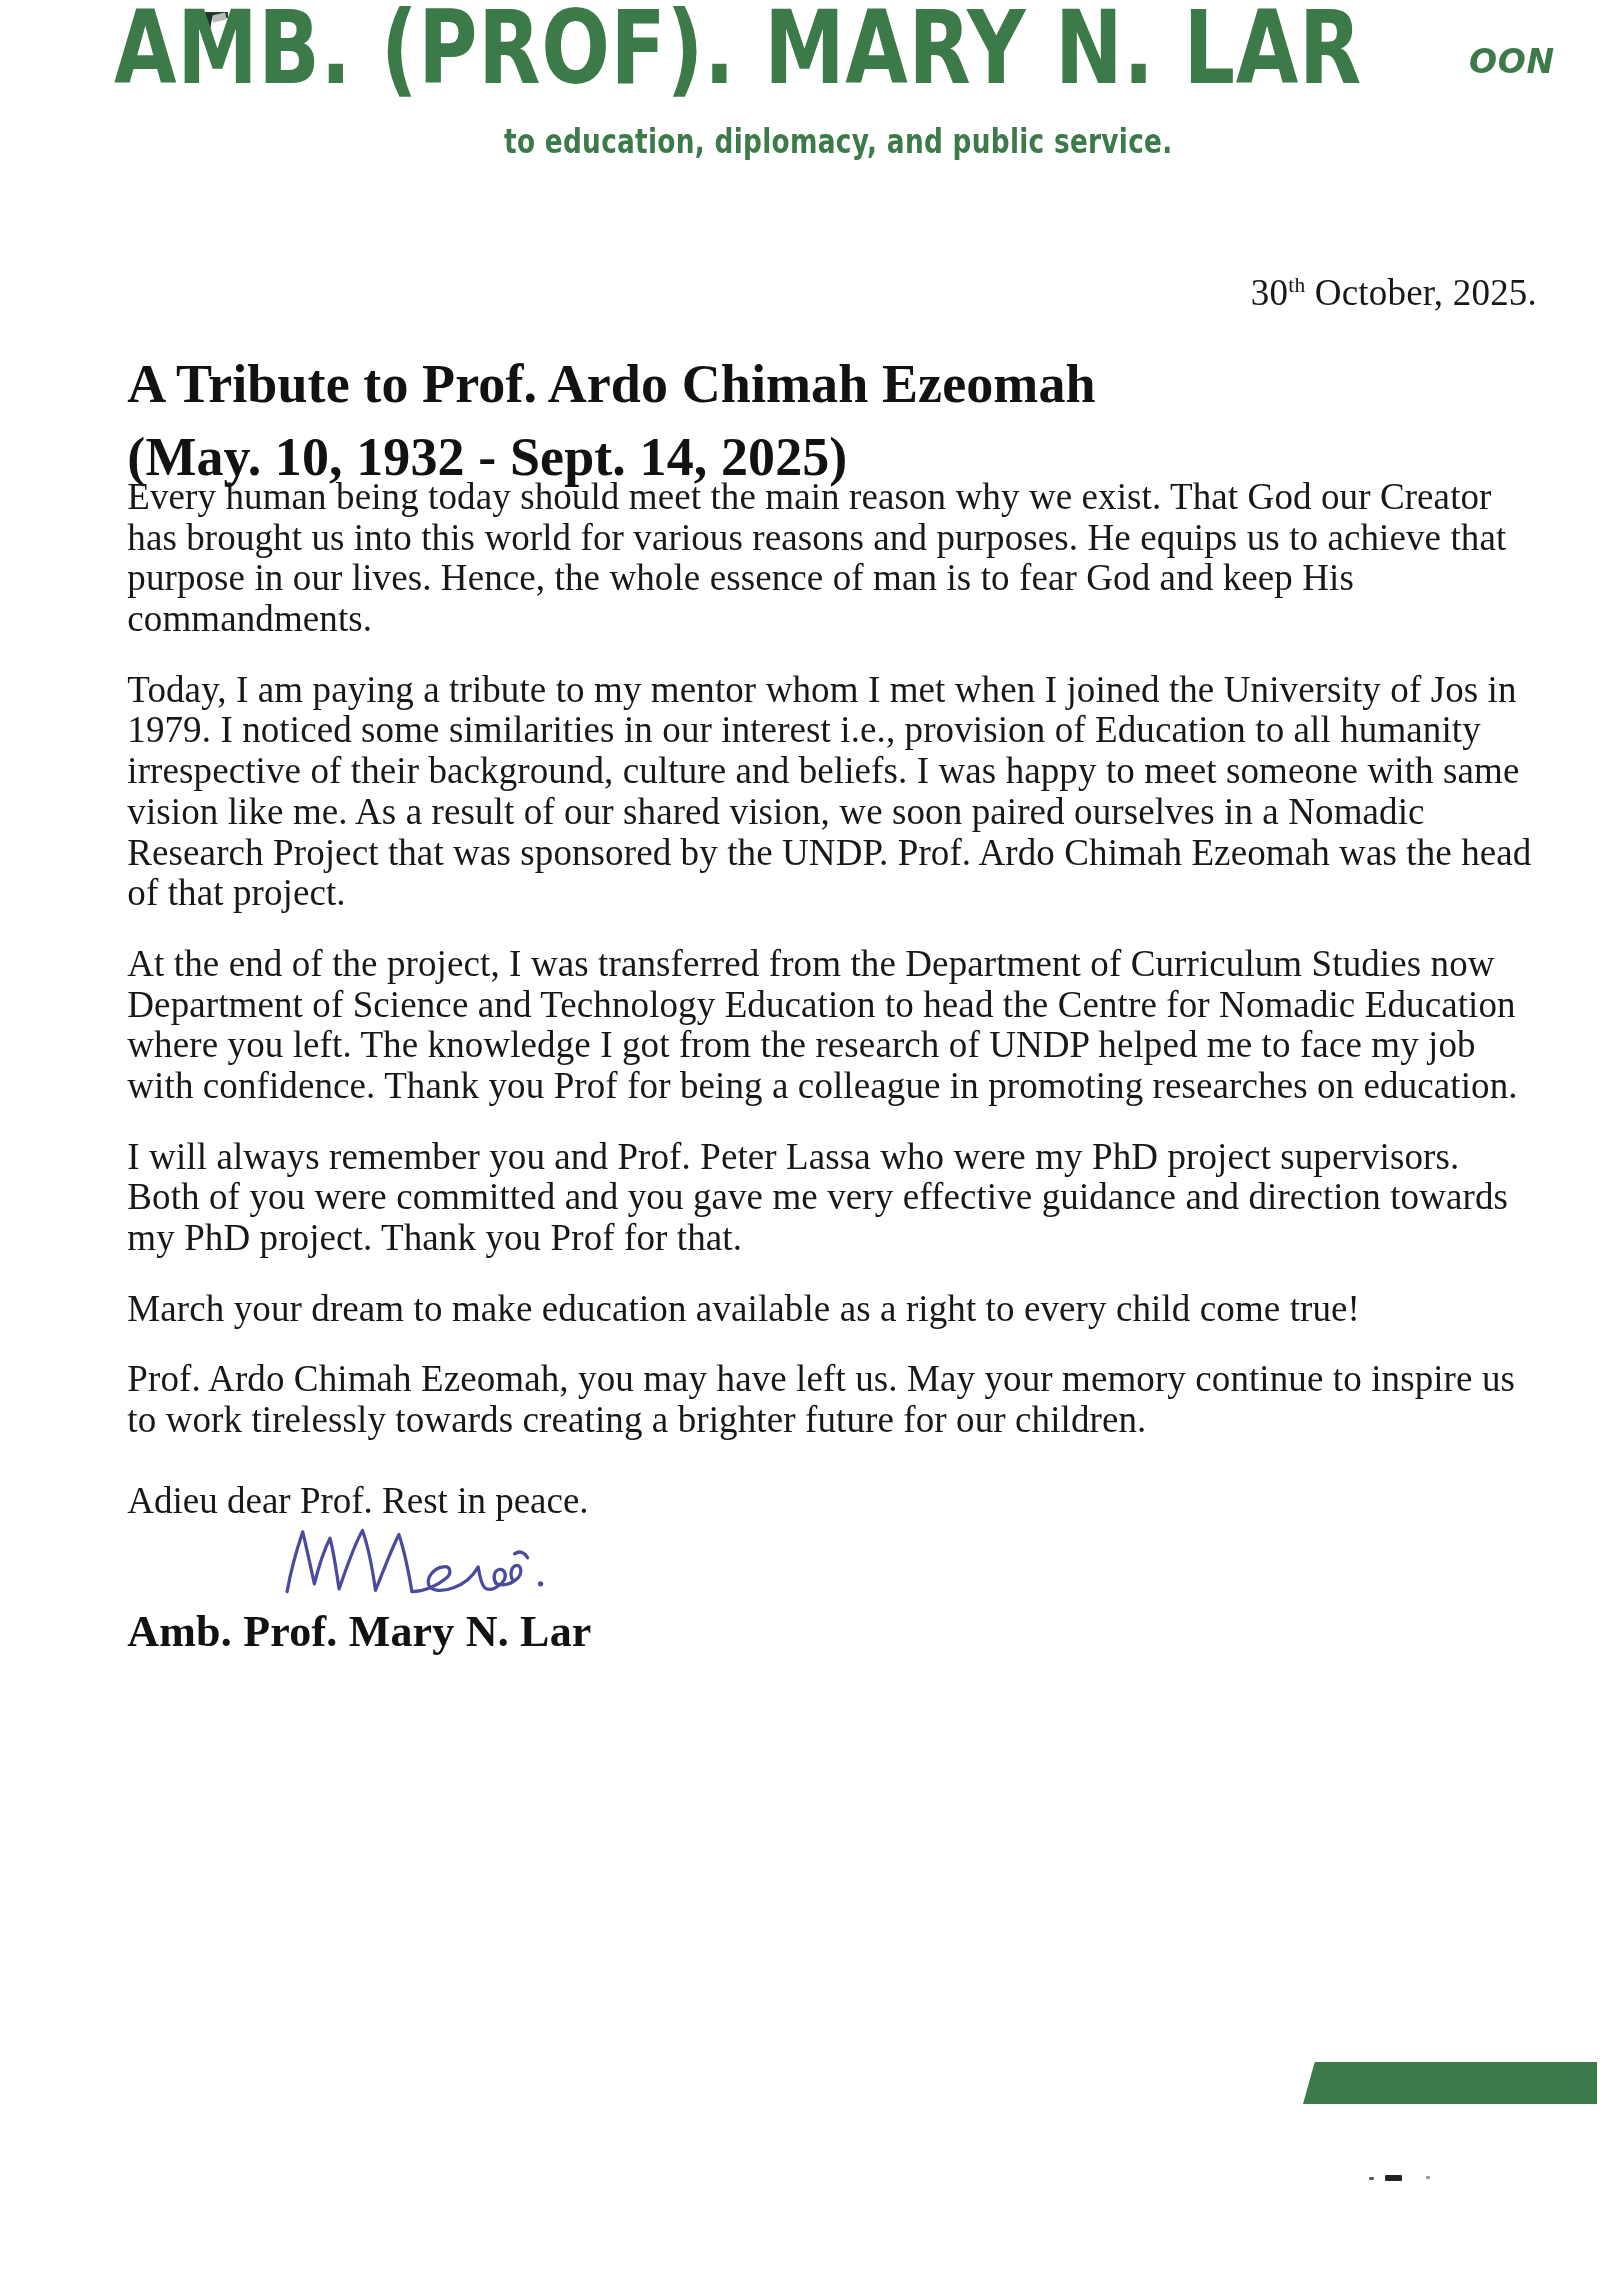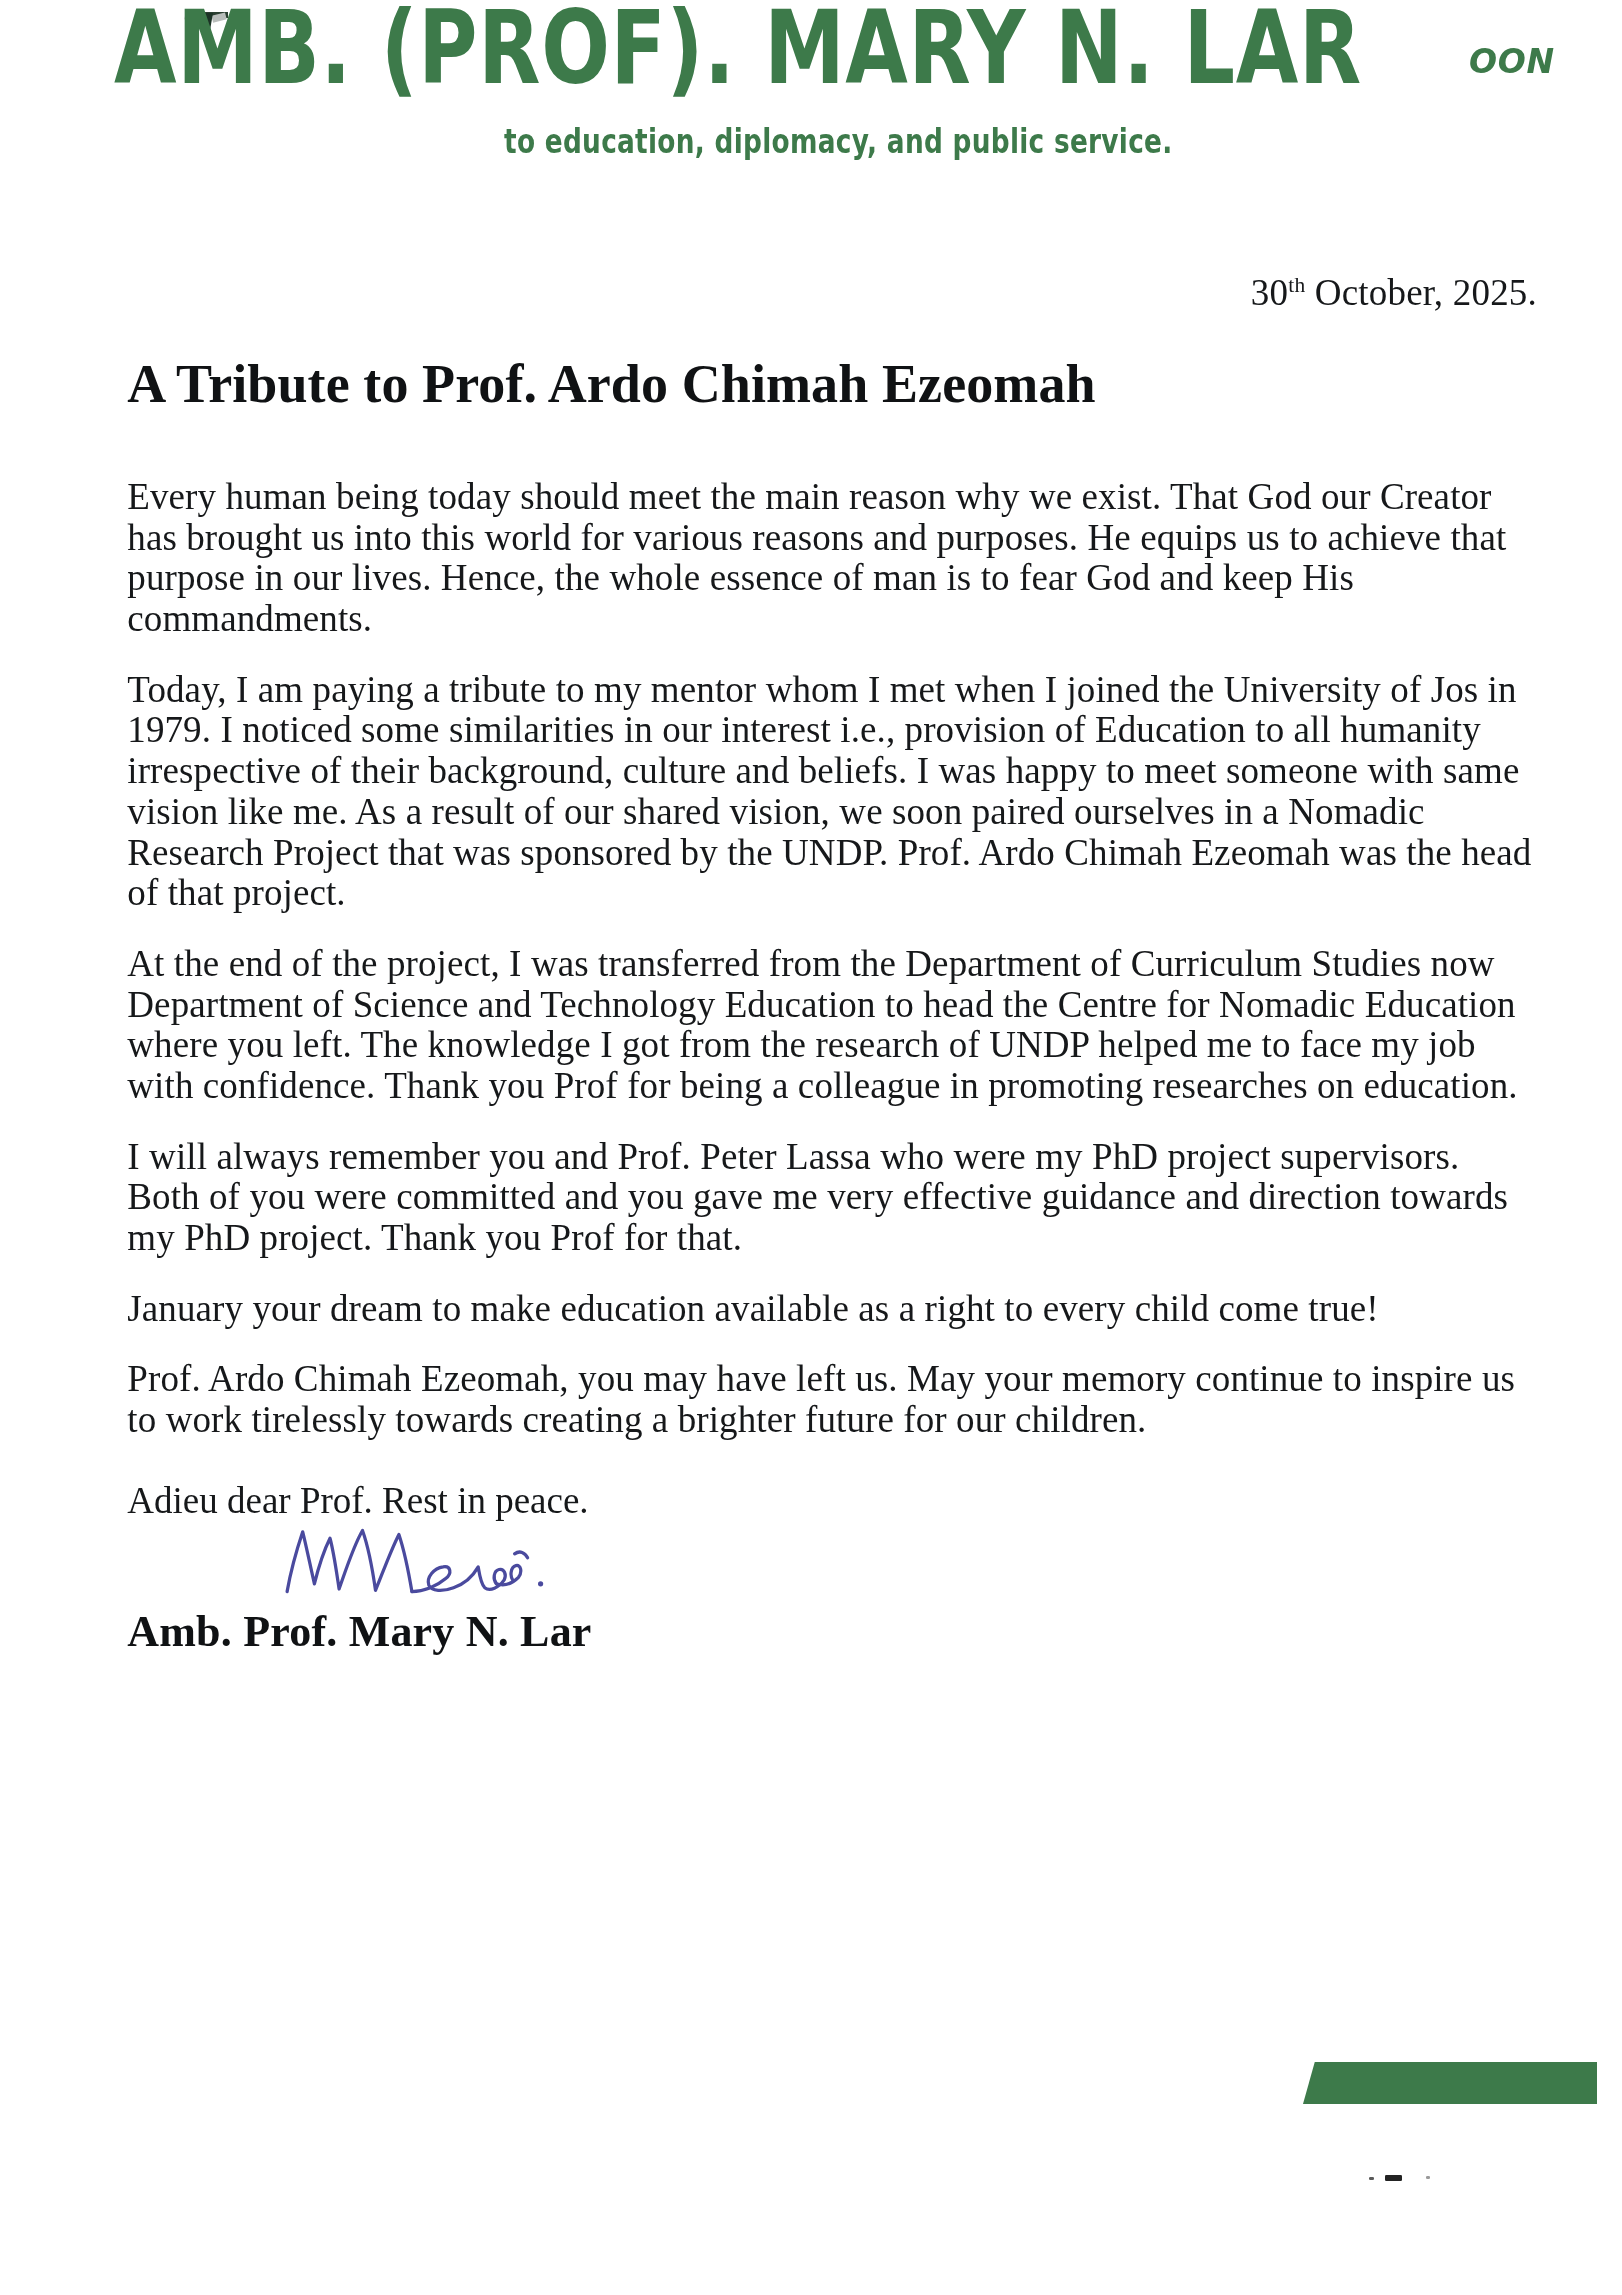--- a/index.html
+++ b/index.html
@@ -241,28 +241,29 @@
 </div>
 
 <div id="letter-body">
 
   <div id="date-line">
     <span>30</span><sup>th</sup><span> October, 2025.</span>
   </div>
 
   <div id="tribute-title">
     <span class="title-line">A Tribute to Prof. Ardo Chimah Ezeomah</span>
+    <span class="title-line">(May. 10, 1932 - Sept. 14, 2025)</span>
   </div>
 
   <div id="paragraphs">
     <p class="para">Every human being today should meet the main reason why we exist. That God our Creator has brought us into this world for various reasons and purposes. He equips us to achieve that purpose in our lives. Hence, the whole essence of man is to fear God and keep His commandments.</p>
     <p class="para">Today, I am paying a tribute to my mentor whom I met when I joined the University of Jos in 1979. I noticed some similarities in our interest i.e., provision of Education to all humanity irrespective of their background, culture and beliefs. I was happy to meet someone with same vision like me. As a result of our shared vision, we soon paired ourselves in a Nomadic Research Project that was sponsored by the UNDP. Prof. Ardo Chimah Ezeomah was the head of that project.</p>
     <p class="para">At the end of the project, I was transferred from the Department of Curriculum Studies now Department of Science and Technology Education to head the Centre for Nomadic Education where you left. The knowledge I got from the research of UNDP helped me to face my job with confidence. Thank you Prof for being a colleague in promoting researches on education.</p>
     <p class="para">I will always remember you and Prof. Peter Lassa who were my PhD project supervisors. Both of you were committed and you gave me very effective guidance and direction towards my PhD project. Thank you Prof for that.</p>
-    <p class="para">January your dream to make education available as a right to every child come true!</p>
+    <p class="para">March your dream to make education available as a right to every child come true!</p>
     <p class="para">Prof. Ardo Chimah Ezeomah, you may have left us. May your memory continue to inspire us to work tirelessly towards creating a brighter future for our children.</p>
   </div>
 
   <div id="signature-block">
     <p id="signature-farewell">Adieu dear Prof. Rest in peace.</p>
 
     <div id="signature-mark">
       <svg viewBox="0 0 520 120" width="340" height="78" xmlns="http://www.w3.org/2000/svg">
         <g fill="none" stroke="#4a4a9e" stroke-width="5" stroke-linecap="round" stroke-linejoin="round">
           <path d="M14 104 C 20 70, 30 36, 38 12 C 44 36, 50 66, 56 92

